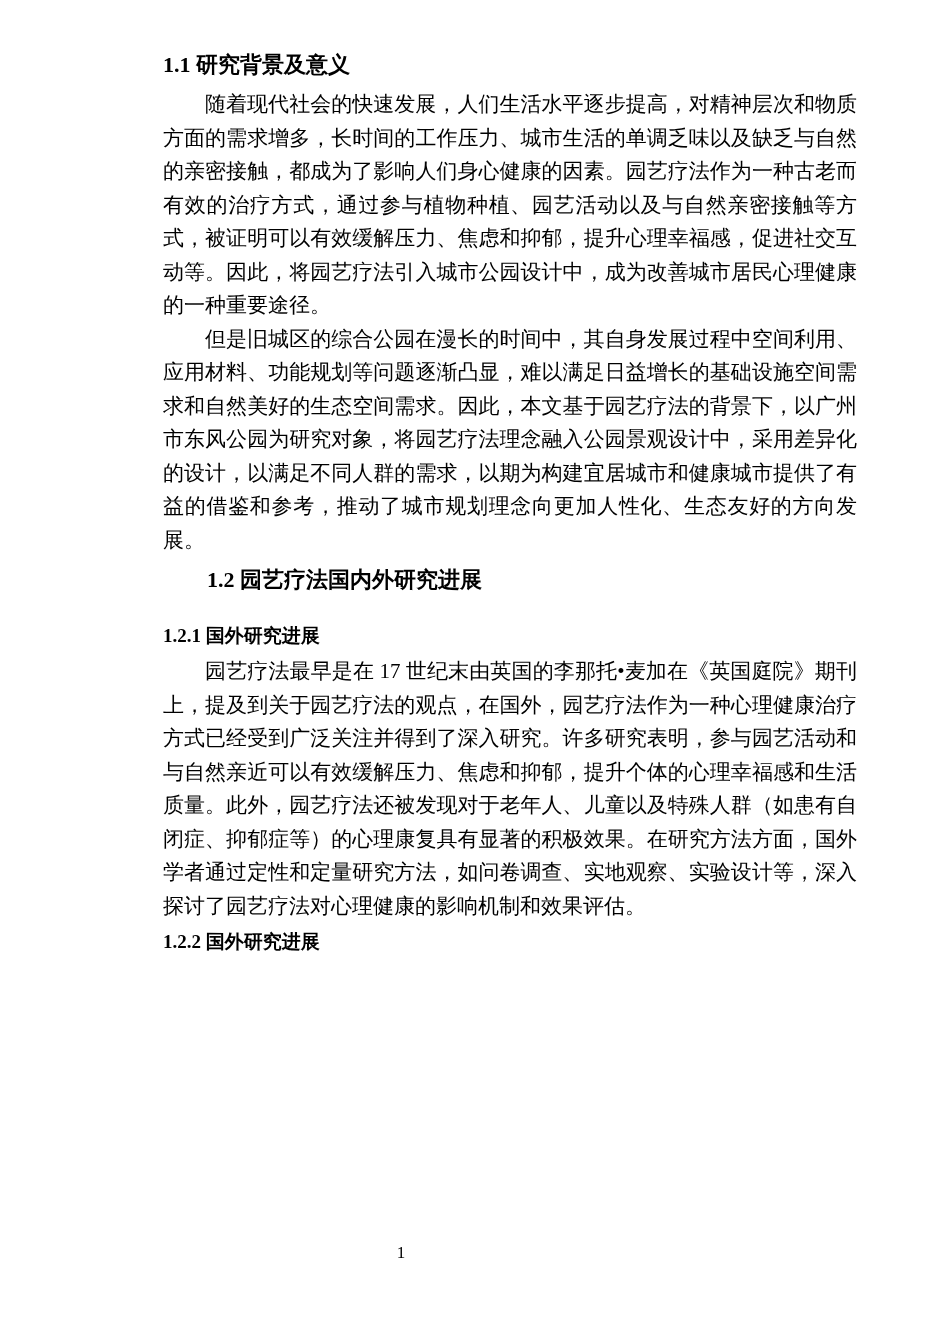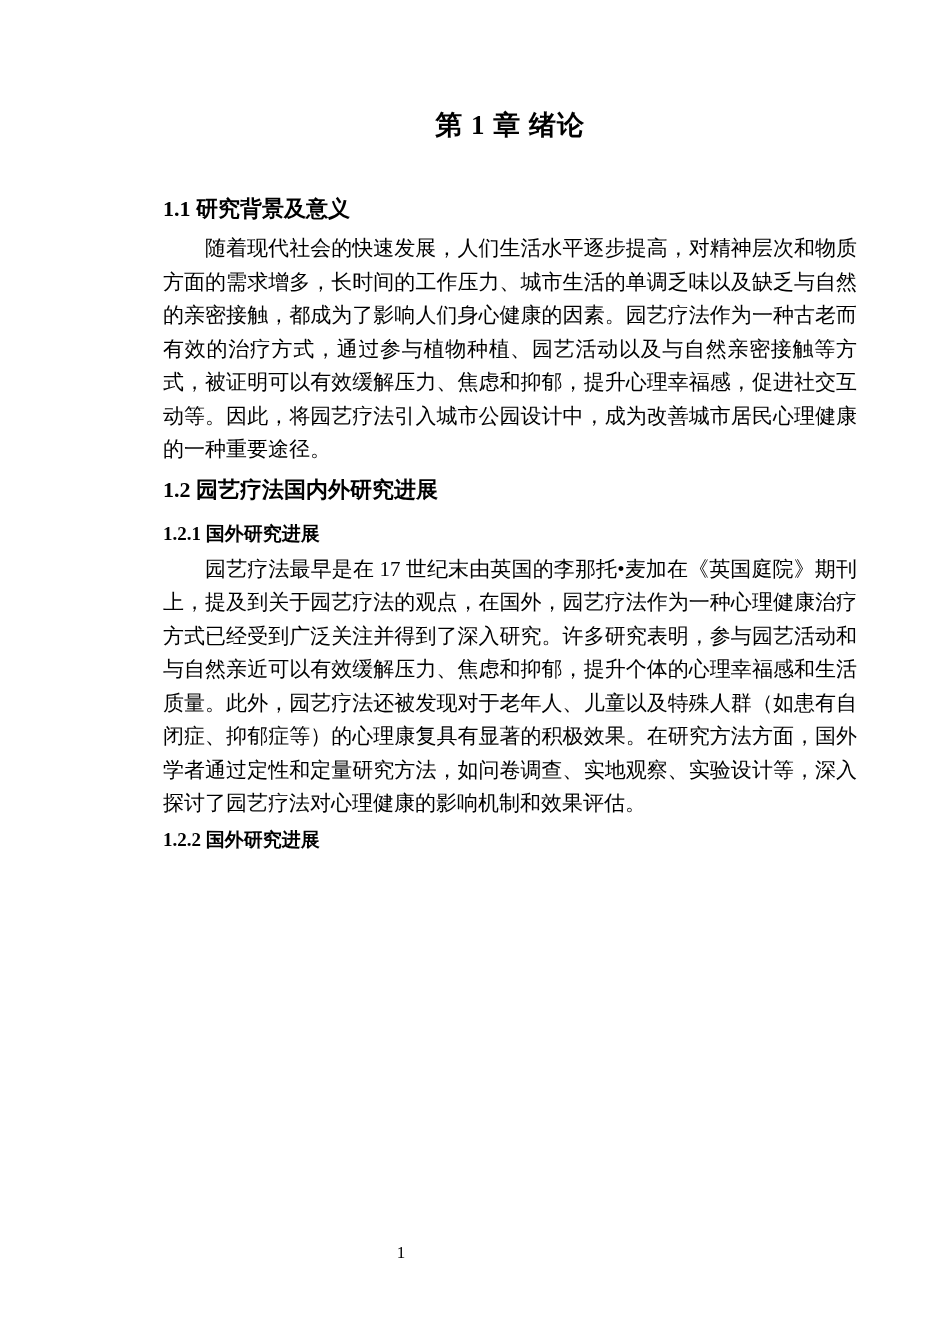--- a/index.html
+++ b/index.html
@@ -32,26 +32,27 @@
   .h2 {
     font-size: 22px;
     font-weight: bold;
     line-height: 30px;
   }
   .h2.first {
     margin-top: 50px;
   }
   .h2.later {
     margin-top: 8px;
+    margin-left: 44px;
   }
   .h3 {
     font-size: 19px;
     font-weight: bold;
     line-height: 26px;
-    margin-top: 16px;
+    margin-top: 28px;
   }
   .h3.tight {
     margin-top: 6px;
   }
   .para {
     font-size: 21px;
     line-height: 33.5px;
     text-align: justify;
     text-align-last: left;
     text-indent: 2em;
@@ -76,26 +77,26 @@
     text-align: center;
     font-size: 17px;
     line-height: 22px;
   }
 </style>
 </head>
 <body>
 
 <div class="content">
 
-  <div class="chapter-title">第 1 章 绪论</div>
 
   <div class="h2 first">1.1 研究背景及意义</div>
 
   <p class="para after-heading">随着现代社会的快速发展，人们生活水平逐步提高，对精神层次和物质方面的需求增多，长时间的工作压力、城市生活的单调乏味以及缺乏与自然的亲密接触，都成为了影响人们身心健康的因素。园艺疗法作为一种古老而有效的治疗方式，通过参与植物种植、园艺活动以及与自然亲密接触等方式，被证明可以有效缓解压力、焦虑和抑郁，提升心理幸福感，促进社交互动等。因此，将园艺疗法引入城市公园设计中，成为改善城市居民心理健康的一种重要途径。</p>
 
+  <p class="para">但是旧城区的综合公园在漫长的时间中，其自身发展过程中空间利用、应用材料、功能规划等问题逐渐凸显，难以满足日益增长的基础设施空间需求和自然美好的生态空间需求。因此，本文基于园艺疗法的背景下，以广州市东风公园为研究对象，将园艺疗法理念融入公园景观设计中，采用差异化的设计，以满足不同人群的需求，以期为构建宜居城市和健康城市提供了有益的借鉴和参考，推动了城市规划理念向更加人性化、生态友好的方向发展。</p>
 
   <div class="h2 later">1.2 园艺疗法国内外研究进展</div>
 
   <div class="h3">1.2.1 国外研究进展</div>
 
   <p class="para mt18">园艺疗法最早是在 17 世纪末由英国的李那托•麦加在《英国庭院》期刊上，提及到关于园艺疗法的观点，在国外，园艺疗法作为一种心理健康治疗方式已经受到广泛关注并得到了深入研究。许多研究表明，参与园艺活动和与自然亲近可以有效缓解压力、焦虑和抑郁，提升个体的心理幸福感和生活质量。此外，园艺疗法还被发现对于老年人、儿童以及特殊人群（如患有自闭症、抑郁症等）的心理康复具有显著的积极效果。在研究方法方面，国外学者通过定性和定量研究方法，如问卷调查、实地观察、实验设计等，深入探讨了园艺疗法对心理健康的影响机制和效果评估。</p>
 
   <div class="h3 tight">1.2.2 国外研究进展</div>
 
 

